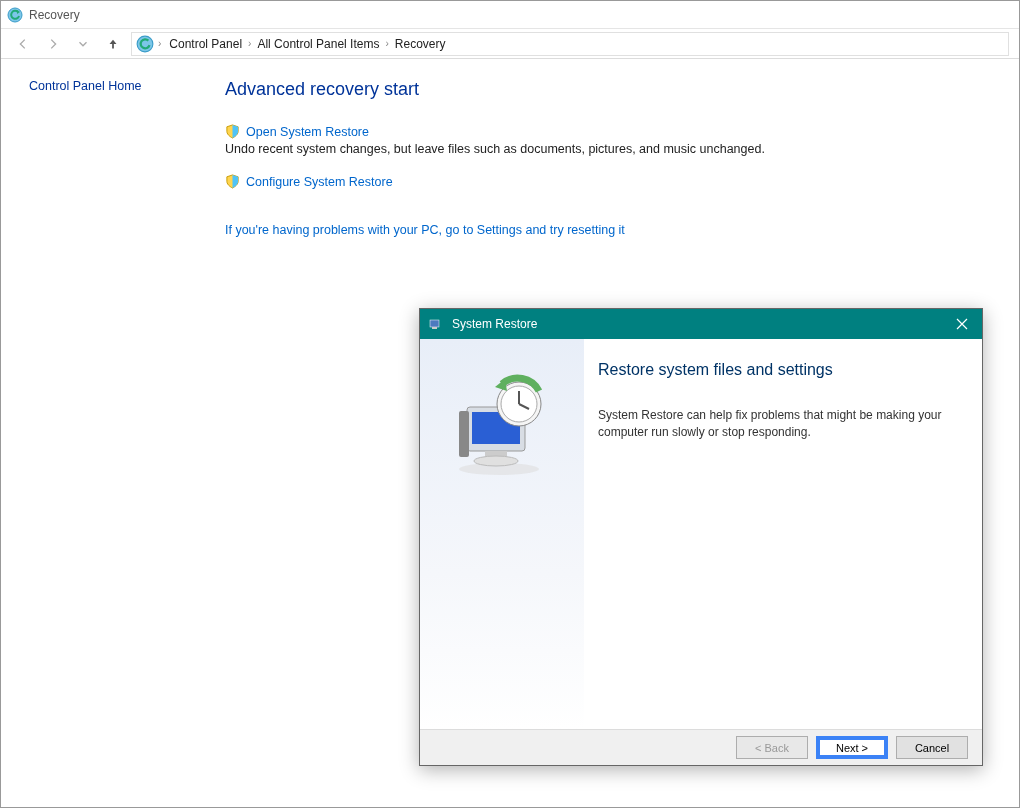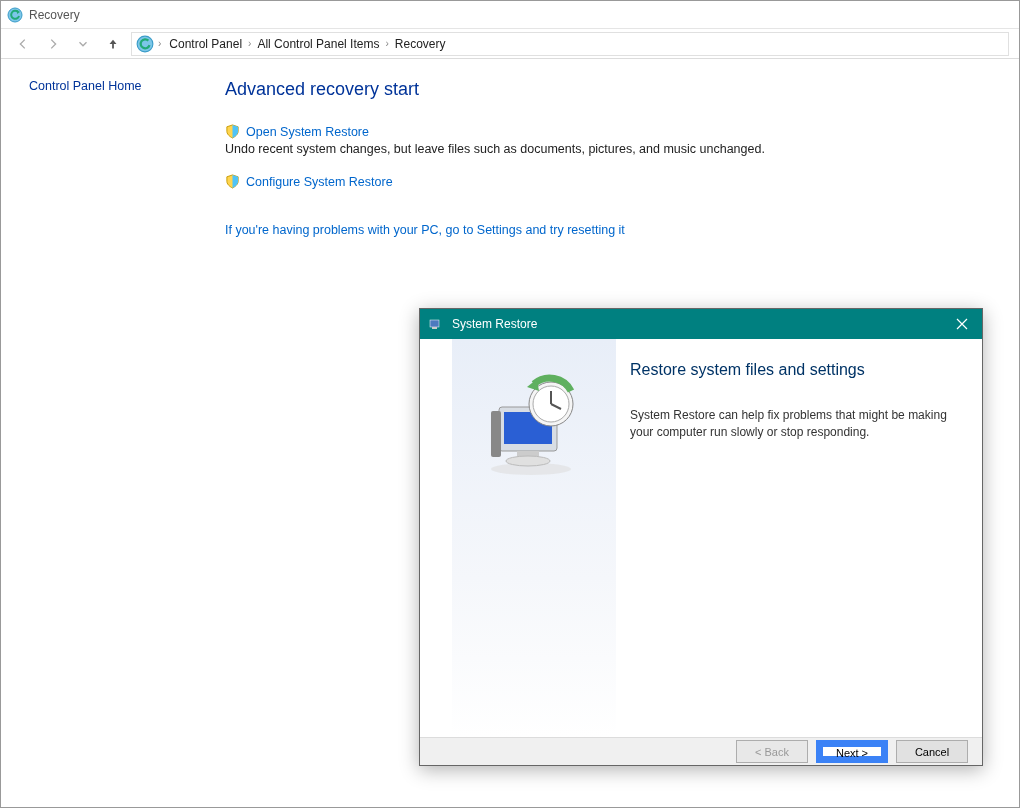--- a/index.html
+++ b/index.html
@@ -26,29 +26,29 @@
 .tool-desc { color: #222; font-size: 12.5px; }
 .shield { width: 15px; height: 15px; flex-shrink: 0; }
 .reset-link { color: #0066cc; text-decoration: none; font-size: 12.5px; display: inline-block; margin-top: 16px; }
 
 .dialog { position: absolute; left: 418px; top: 307px; width: 564px; height: 458px; background: #fff; border: 1px solid #666; box-shadow: 0 4px 18px rgba(0,0,0,0.3); display: flex; flex-direction: column; }
 .dlg-titlebar { height: 30px; background: #008080; color: #fff; display: flex; align-items: center; padding: 0 8px; justify-content: space-between; }
 .dlg-title-left { display: flex; align-items: center; gap: 8px; }
 .dlg-icon { width: 16px; height: 16px; }
 .dlg-title { font-size: 12px; }
 .dlg-close { width: 24px; height: 24px; display: flex; align-items: center; justify-content: center; cursor: pointer; }
-.dlg-body { flex: 1; display: flex; padding-left: 32px; }
+.dlg-body { flex: 1; display: flex; }
 .dlg-left { width: 164px; background: linear-gradient(to bottom, #e8eef8 0%, #f5f7fb 60%, #ffffff 100%); display: flex; align-items: flex-start; justify-content: center; padding-top: 30px; }
 .dlg-right { flex: 1; padding: 22px 24px 10px 14px; }
 .dlg-heading { font-size: 16px; color: #003366; font-weight: 400; margin-bottom: 28px; }
 .dlg-para { font-size: 12px; color: #333; line-height: 1.45; margin-bottom: 18px; }
-.dlg-footer { height: 28px; background: #f0f0f0; border-top: 1px solid #dcdcdc; display: flex; align-items: center; justify-content: flex-end; gap: 8px; padding: 0 14px; }
+.dlg-footer { height: 36px; background: #f0f0f0; border-top: 1px solid #dcdcdc; display: flex; align-items: center; justify-content: flex-end; gap: 8px; padding: 0 14px; }
 .btn { min-width: 72px; height: 23px; font-size: 11px; border: 1px solid #adadad; background: #e1e1e1; cursor: pointer; }
 .btn:disabled { color: #999; background: #e8e8e8; cursor: default; }
-.btn.primary { border: 7px solid #3b82f6; background: #fff; }
+.btn.primary { border: 4px solid #3b82f6; background: #fff; }
 .breadcrumb-wrap { flex: 1; height: 24px; border: 1px solid #e0e0e0; display: flex; align-items: center; padding: 0 4px; gap: 2px; background: #fff; }
 </style>
 </head>
 <body>
 
 <div class="titlebar">
   <span class="app-icon">
     <svg viewBox="0 0 16 16">
         <circle cx="8" cy="8" r="7" fill="#7cc6e8" stroke="#3a9cc8"></circle>
         <path d="M11 5 A4 4 0 1 0 12 9" stroke="#2a7" stroke-width="2" fill="none"></path>

